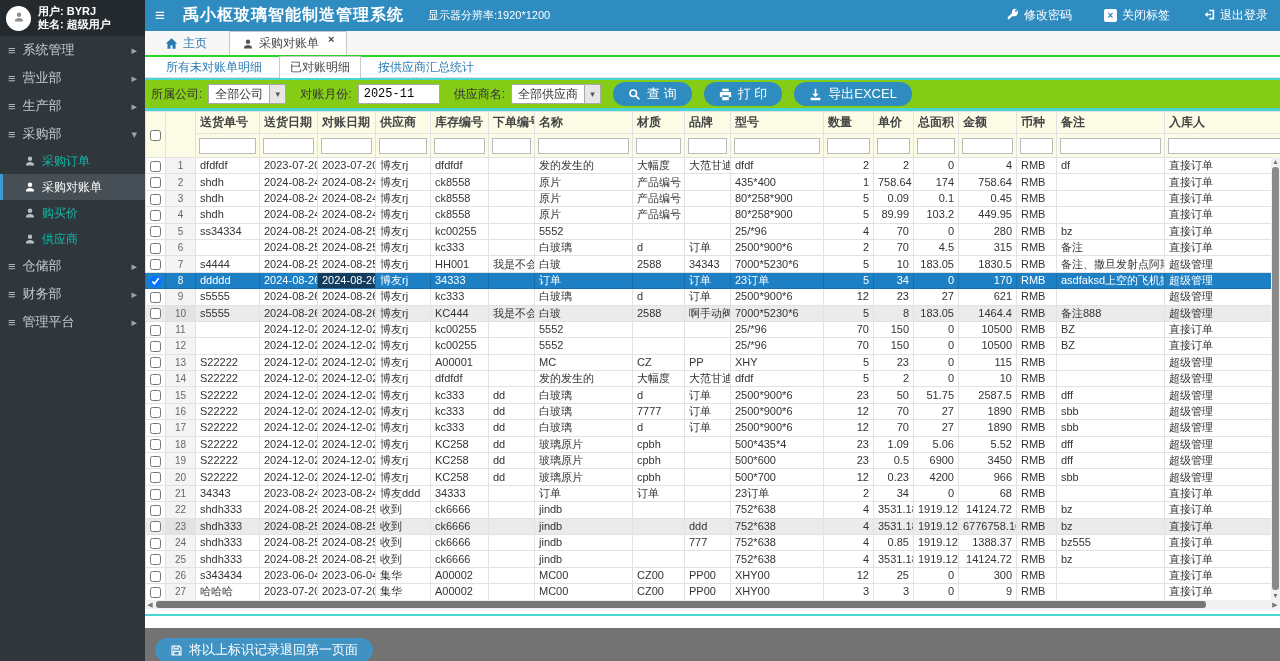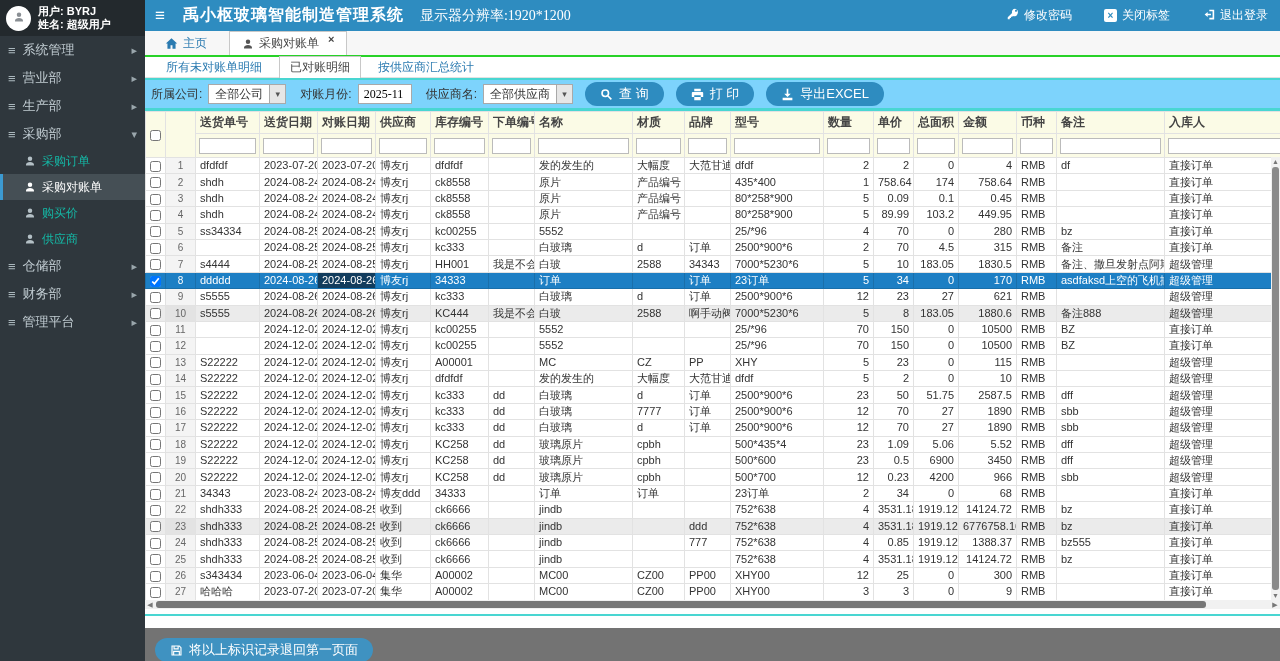--- a/index.html
+++ b/index.html
@@ -24,42 +24,42 @@
   .ssub{height:26px;display:flex;align-items:center;padding:0 8px 0 24px;color:#14b8a6;cursor:pointer;gap:6px;}
   .ssub .picon{display:flex;color:#b4c0c6;}
   .ssub.active{background:#454f55;color:#fff;border-left:3px solid #3c9ad1;padding-left:21px;}
   .ssub.active .picon{color:#fff;}
 
   
   .main{flex:1;display:flex;flex-direction:column;min-width:0;}
   .topbar{height:31px;background:var(--topbar-blue);display:flex;align-items:center;color:#fff;padding:0 12px 0 10px;gap:10px;flex:0 0 31px;}
   .burger{font-size:17px;cursor:pointer;margin-right:8px;}
   .title{font-size:16px;font-weight:bold;letter-spacing:1px;white-space:nowrap;}
-  .resolution{font-size:14px;margin-left:6px;white-space:nowrap;font-family:Liberation Serif, serif;}
+  .resolution{font-size:11px;margin-left:14px;white-space:nowrap;}
   .spacer{flex:1;}
   .top-action{display:flex;align-items:center;gap:5px;font-size:12px;cursor:pointer;margin-left:22px;white-space:nowrap;}
   .icon-box{display:inline-flex;align-items:center;justify-content:center;width:13px;height:13px;background:#fff;color:var(--topbar-blue);border-radius:2px;font-size:10px;font-weight:bold;line-height:1;}
 
   .tabbar{height:24px;background:#f7f7f7;display:flex;align-items:flex-end;padding-left:8px;flex:0 0 24px;}
   .tab{height:24px;display:flex;align-items:center;gap:5px;padding:0 12px;color:var(--link-blue);font-size:12px;cursor:pointer;}
   .tab.active{background:#fff;border:1px solid #c8c8c8;border-bottom:none;color:#444;margin-left:10px;}
   .tab .ticon{display:flex;}
   .tab-close{font-size:11px;color:#444;margin-left:4px;position:relative;top:-5px;font-weight:bold;cursor:pointer;}
   .green-line{height:2px;background:var(--green-line);flex:0 0 2px;}
   .subtabs{height:21px;background:#fff;border-bottom:1px solid #e2e2e2;display:flex;align-items:center;padding-left:8px;flex:0 0 21px;}
   .subtab{color:var(--link-blue);padding:0 13px;font-size:12px;cursor:pointer;}
   .subtab.active{color:#444;border:1px solid #c8c8c8;background:#fff;padding:2px 10px;margin:0 4px;}
   .cyan-line{height:2px;background:var(--cyan-line);flex:0 0 2px;}
 
-  .filterbar{height:28px;background:#7dd3fc;display:flex;align-items:center;padding-left:6px;gap:6px;flex:0 0 28px;}
+  .filterbar{height:28px;background:#84cc16;display:flex;align-items:center;padding-left:6px;gap:6px;flex:0 0 28px;}
   .filterbar label{font-size:12px;color:#333;white-space:nowrap;}
   .select{display:inline-flex;height:20px;border:1px solid #a9a9a9;background:#fff;align-items:stretch;cursor:pointer;}
   .sel-val{display:flex;align-items:center;padding:0 6px;font-size:12px;min-width:56px;}
   .sel-btn{width:16px;display:flex;align-items:center;justify-content:center;background:#e6e6e6;border-left:1px solid #a9a9a9;color:#555;font-size:9px;}
-  .month{width:54px;height:20px;border:1px solid #a9a9a9;font-size:12px;padding:0 5px;font-family:Liberation Serif, serif;}
+  .month{width:82px;height:20px;border:1px solid #a9a9a9;font-size:12px;padding:0 5px;font-family:Liberation Mono, monospace;}
   .pill{height:24px;border:none;border-radius:13px;background:var(--btn-blue);color:#fff;font-size:13px;display:inline-flex;align-items:center;gap:6px;padding:0 15px;cursor:pointer;font-family:inherit;white-space:nowrap;}
   .pill .bicon{display:flex;}
   .filterbar .pill{margin-left:6px;}
 
   
   .table-zone{position:relative;border-top:3px solid var(--cyan-line);flex:0 0 501px;height:501px;overflow:hidden;}
   .grid-clip{width:100%;height:489px;overflow:hidden;position:relative;}
   table.grid{border-collapse:collapse;table-layout:fixed;}
   table.grid th,table.grid td{border:1px solid #e2e2e2;white-space:nowrap;overflow:hidden;}
   thead th{background:var(--ivory);border-color:#dedbc2;font-size:12px;font-weight:bold;color:#444;text-align:left;padding:2px 4px;height:22px;}
@@ -531,21 +531,21 @@
                 <td>博友rj</td>
                 <td>KC444</td>
                 <td>我是不会</td>
                 <td>白玻</td>
                 <td>2588</td>
                 <td>啊手动阀实</td>
                 <td>7000*5230*6</td>
                 <td class="r">5</td>
                 <td class="r">8</td>
                 <td class="r">183.05</td>
-                <td class="r">1880.6</td>
+                <td class="r">1464.4</td>
                 <td>RMB</td>
                 <td>备注888</td>
                 <td>超级管理</td>
               </tr>
               <tr>
                 <td class="cb"><input type="checkbox" style=""></td>
                 <td class="num">11</td>
                 <td></td>
                 <td>2024-12-02</td>
                 <td>2024-12-02</td>

